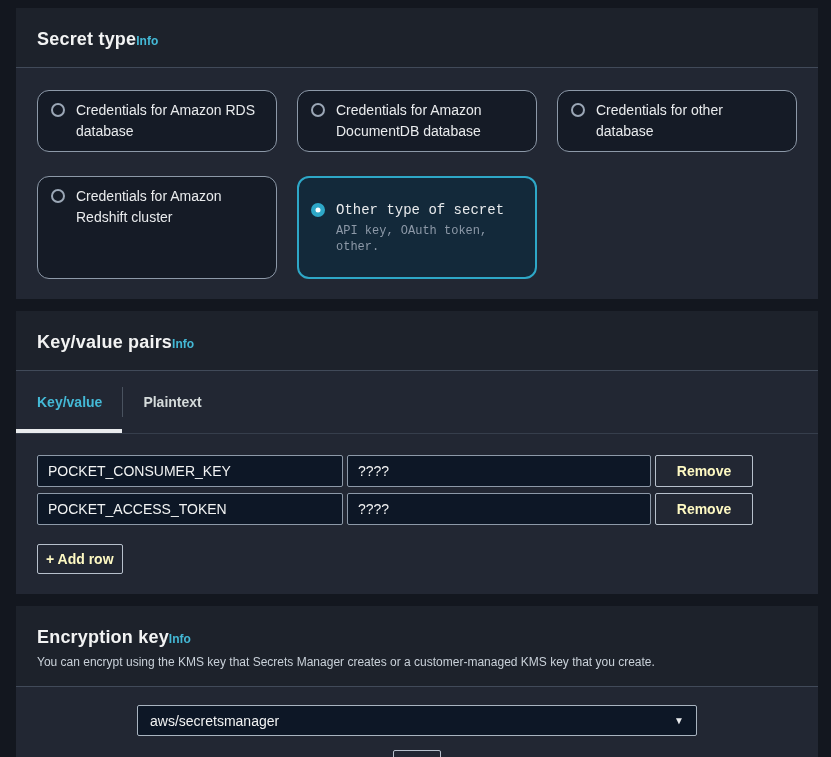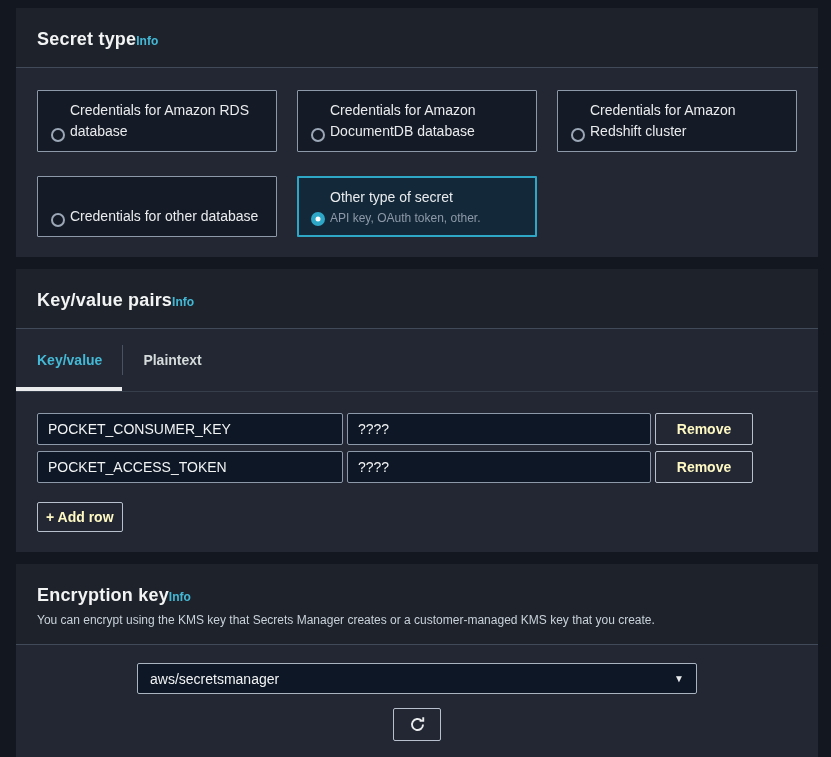--- a/index.html
+++ b/index.html
@@ -44,31 +44,32 @@
     padding:22px 21px 20px 21px;
     display:grid;
     grid-template-columns:repeat(3,240px);
     column-gap:20px;
     row-gap:24px;
   }
   .card{
     min-height:57px;
     background:var(--card-bg);
     border:1px solid var(--control-border);
-    border-radius:1px;
+    border-radius:12px;
     padding:9px 13px;
     display:flex;
-    gap:5px;
-    align-items:flex-end;
+    gap:11px;
+    align-items:flex-start;
     cursor:pointer;
   }
   .card.selected{
     background:var(--selected-card-bg);
     border:2px solid var(--selected-border);
-    padding:9px 12px;
+    padding:22px 12px;
+    font-family:Liberation Mono, monospace;
   }
   .radio{
     flex:0 0 auto;
     width:14px;height:14px;
     border:2px solid #9ba7b6;
     border-radius:50%;
     margin-top:3px;
     position:relative;
     background:transparent;
   }
@@ -178,26 +179,26 @@
           <span class="card-label">Credentials for Amazon RDS database</span>
         </div>
 
         <div class="card">
           <span class="radio"></span>
           <span class="card-label">Credentials for Amazon DocumentDB database</span>
         </div>
 
         <div class="card">
           <span class="radio"></span>
+          <span class="card-label">Credentials for other database</span>
+        </div>
+
+        <div class="card">
+          <span class="radio"></span>
           <span class="card-label">Credentials for Amazon Redshift cluster</span>
-        </div>
-
-        <div class="card">
-          <span class="radio"></span>
-          <span class="card-label">Credentials for other database</span>
         </div>
 
         <div class="card selected">
           <span class="radio"></span>
           <span>
             <span class="card-label">Other type of secret</span>
             <div class="card-desc">API key, OAuth token, other.</div>
           </span>
         </div>
 

